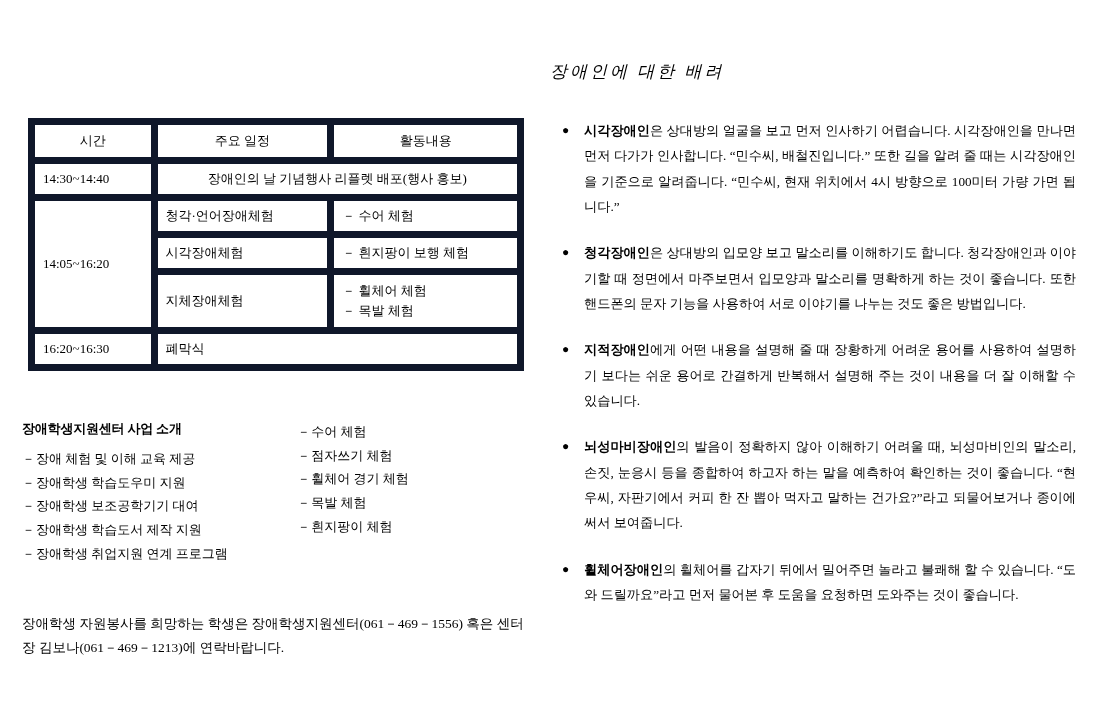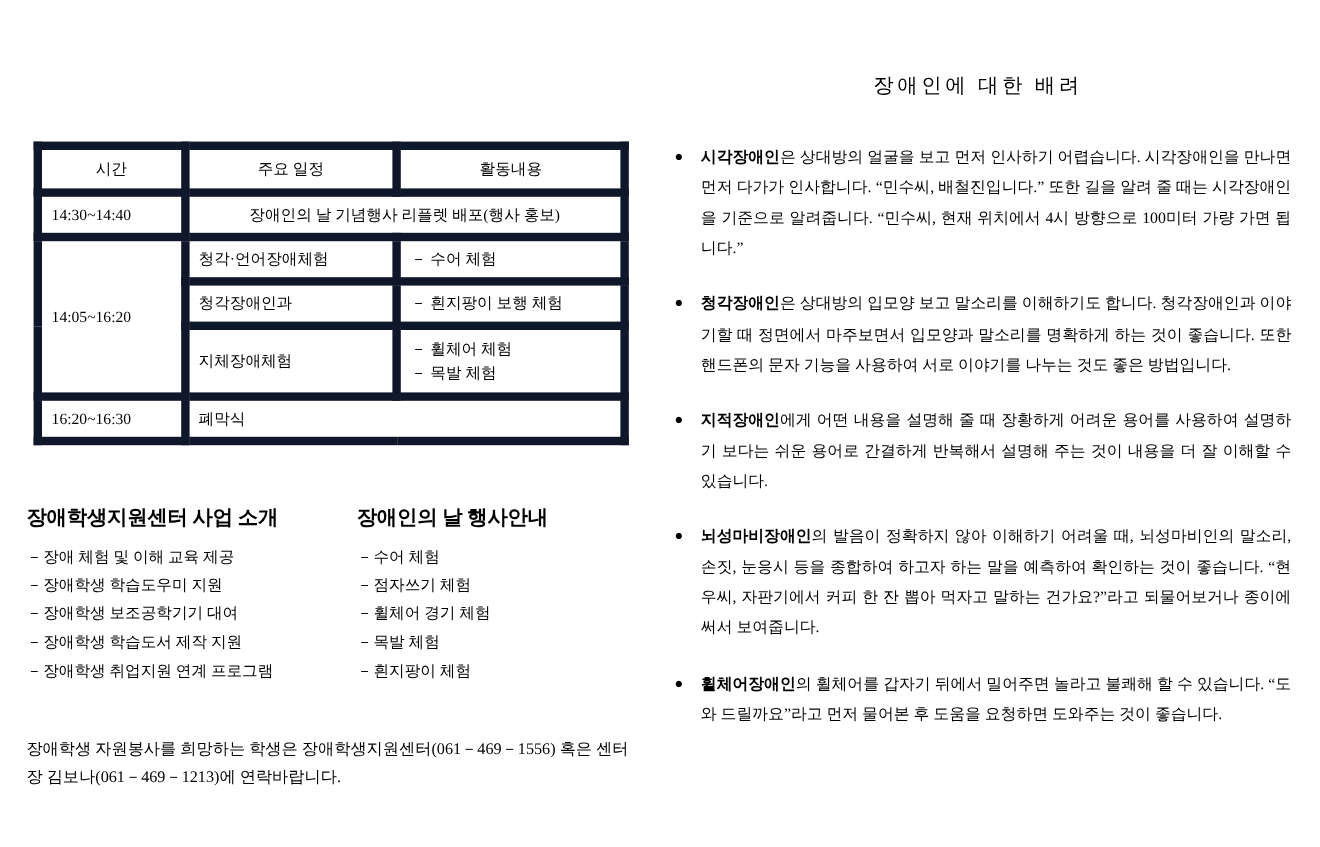--- a/index.html
+++ b/index.html
@@ -84,21 +84,21 @@
     font-size: 13px;
   }
   .info-block {
     display: inline-block;
     vertical-align: top;
   }
   .info-block.first { width: 272px; }
   .info-block.second { width: 230px; }
   .info-heading {
     font-weight: bold;
-    font-size: 17px;
+    font-size: 13px;
     margin-bottom: 9px;
     letter-spacing: -0.2px;
   }
   .info-list {
     list-style: none;
     margin: 0;
     padding: 0;
   }
   .info-list li {
     padding-left: 14px;
@@ -125,23 +125,23 @@
     left: 550px;
     top: 0;
     width: 550px;
     height: 706px;
   }
   .right-title {
     position: absolute;
     left: 0;
     top: 60px;
     width: 530px;
-    text-align: center;
     font-size: 17px;
     letter-spacing: 3px;
+    font-style: italic;
   }
   .right-body {
     position: absolute;
     left: 10px;
     top: 118px;
     width: 516px;
   }
   .para {
     position: relative;
     padding-left: 24px;
@@ -181,21 +181,21 @@
         <tr>
           <td class="col-time">14:30~14:40</td>
           <td class="center" colspan="2">장애인의 날 기념행사 리플렛 배포(행사 홍보)</td>
         </tr>
         <tr>
           <td class="col-time" rowspan="3">14:05~16:20</td>
           <td class="cell-pad">청각·언어장애체험</td>
           <td class="cell-pad">－ 수어 체험</td>
         </tr>
         <tr>
-          <td class="cell-pad">청각장애인과</td>
+          <td class="cell-pad">시각장애체험</td>
           <td class="cell-pad">－ 흰지팡이 보행 체험</td>
         </tr>
         <tr>
           <td class="cell-pad">지체장애체험</td>
           <td class="cell-pad multiline-cell" style="white-space: pre-line;">－ 휠체어 체험
 － 목발 체험</td>
         </tr>
         <tr>
           <td class="col-time">16:20~16:30</td>
           <td class="cell-pad" colspan="2">폐막식</td>
@@ -210,21 +210,20 @@
         <ul class="info-list">
           <li><span class="dash">－</span><span>장애 체험 및 이해 교육 제공</span></li>
           <li><span class="dash">－</span><span>장애학생 학습도우미 지원</span></li>
           <li><span class="dash">－</span><span>장애학생 보조공학기기 대여</span></li>
           <li><span class="dash">－</span><span>장애학생 학습도서 제작 지원</span></li>
           <li><span class="dash">－</span><span>장애학생 취업지원 연계 프로그램</span></li>
         </ul>
       </div>
 
       <div class="info-block second">
-        <div class="info-heading">장애인의 날 행사안내</div>
         <ul class="info-list">
           <li><span class="dash">－</span><span>수어 체험</span></li>
           <li><span class="dash">－</span><span>점자쓰기 체험</span></li>
           <li><span class="dash">－</span><span>휠체어 경기 체험</span></li>
           <li><span class="dash">－</span><span>목발 체험</span></li>
           <li><span class="dash">－</span><span>흰지팡이 체험</span></li>
         </ul>
       </div>
 
     </div>

